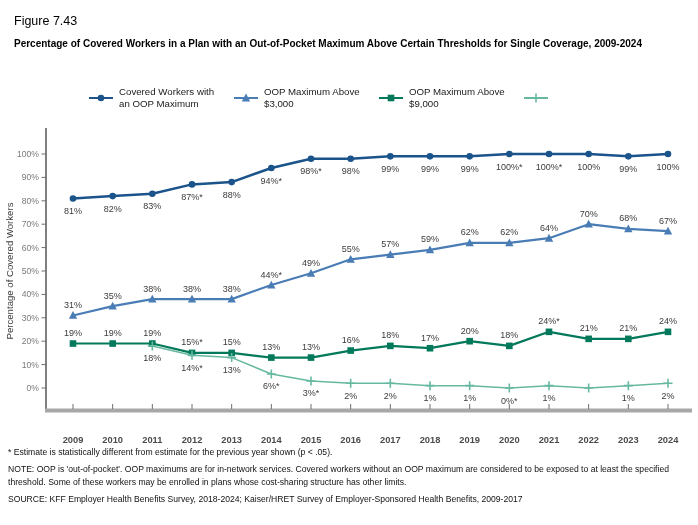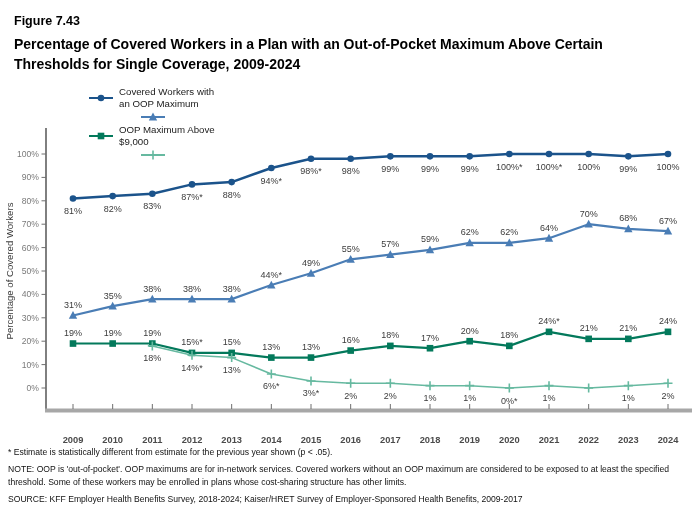--- a/index.html
+++ b/index.html
@@ -2,23 +2,23 @@
 <html><head>
 <meta charset="utf-8">
 <style>
   html,body{margin:0;padding:0;}
   body{
     width:698px;height:525px;background:#ffffff;overflow:hidden;position:relative;
     font-family:"Liberation Sans","DejaVu Sans",sans-serif;
     -webkit-font-smoothing:antialiased;
   }
   .titleblock{position:absolute;left:14px;top:14px;width:672px;color:#000;}
-  .fig-label{font-size:12.5px;font-weight:bold;margin:0 0 6px 0;}
-  .fig-title{font-size:14px;font-weight:bold;line-height:20px;margin:0;max-width:660px;}
-  .legend{position:absolute;left:88px;top:86px;display:flex;flex-direction:column;align-items:center;}
+  .fig-label{font-size:12.5px;font-weight:normal;margin:0 0 6px 0;}
+  .fig-title{font-size:10px;font-weight:bold;line-height:20px;margin:0;max-width:660px;}
+  .legend{position:absolute;left:88px;top:86px;display:flex;flex-direction:row;align-items:center;}
   .legend-item{display:flex;align-items:center;margin-right:10px;}
   .legend-swatch{width:26px;height:14px;flex:0 0 26px;margin-right:5px;}
   .legend-label{font-size:9.7px;line-height:12px;color:#1a1a1a;width:104px;}
   .chartwrap{position:absolute;left:0;top:125px;width:698px;height:330px;}
   .footnotes{position:absolute;left:8px;top:446px;width:684px;color:#111;}
   .footnotes p{margin:0 0 3px 0;font-size:8.6px;line-height:13.5px;}
 </style>
 </head>
 <body>
 
@@ -33,20 +33,21 @@
         <line x1="1" y1="7" x2="25" y2="7" stroke="#1B538B" stroke-width="2"></line>
         <circle cx="13" cy="7" r="3.3" fill="#1B538B"></circle>
       </svg>
       <span class="legend-label">Covered Workers with an OOP Maximum</span>
     </div>
     <div class="legend-item">
       <svg class="legend-swatch" width="26" height="14" viewBox="0 0 26 14">
         <line x1="1" y1="7" x2="25" y2="7" stroke="#4A7DB5" stroke-width="2"></line>
         <polygon points="13,2.5999999999999996 8.8,10.4 17.2,10.4" fill="#4A7DB5"></polygon>
       </svg>
+      <span class="legend-label">OOP Maximum Above $3,000</span>
     </div>
     <div class="legend-item">
       <svg class="legend-swatch" width="26" height="14" viewBox="0 0 26 14">
         <line x1="1" y1="7" x2="25" y2="7" stroke="#03795B" stroke-width="2"></line>
         <rect x="9.7" y="3.7" width="6.6" height="6.6" fill="#03795B"></rect>
       </svg>
       <span class="legend-label">OOP Maximum Above $9,000</span>
     </div>
     <div class="legend-item">
       <svg class="legend-swatch" width="26" height="14" viewBox="0 0 26 14">

